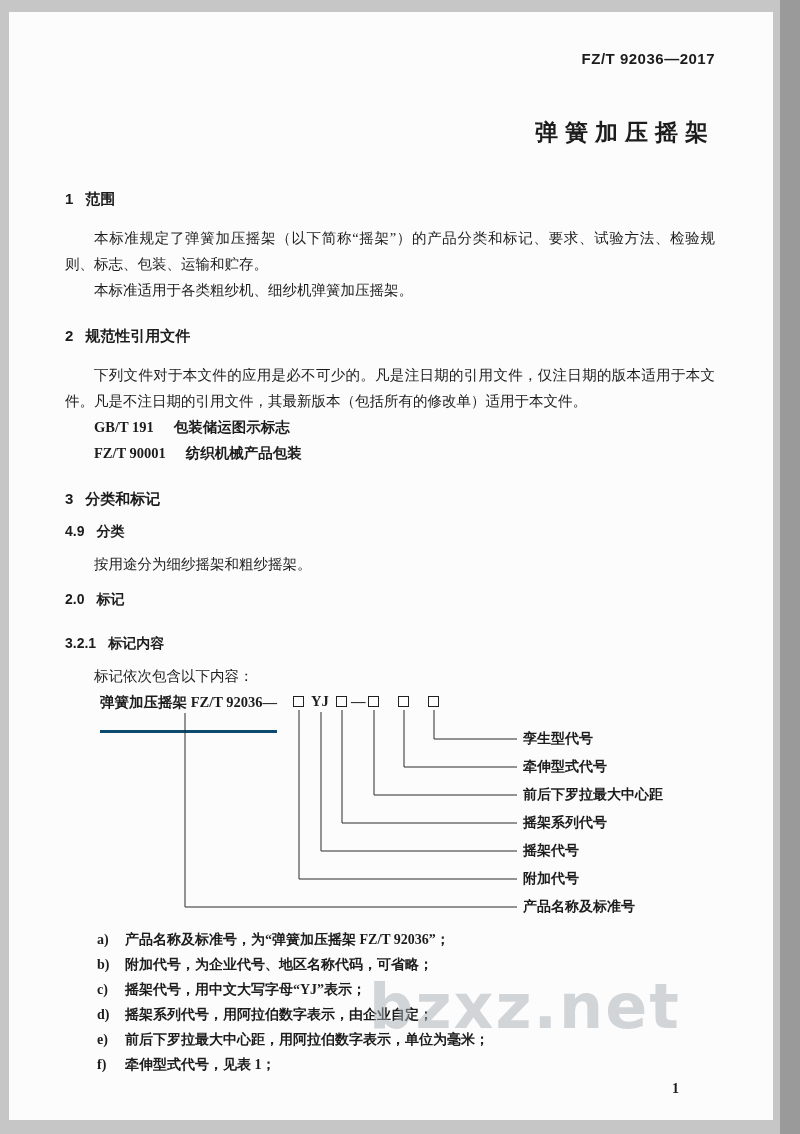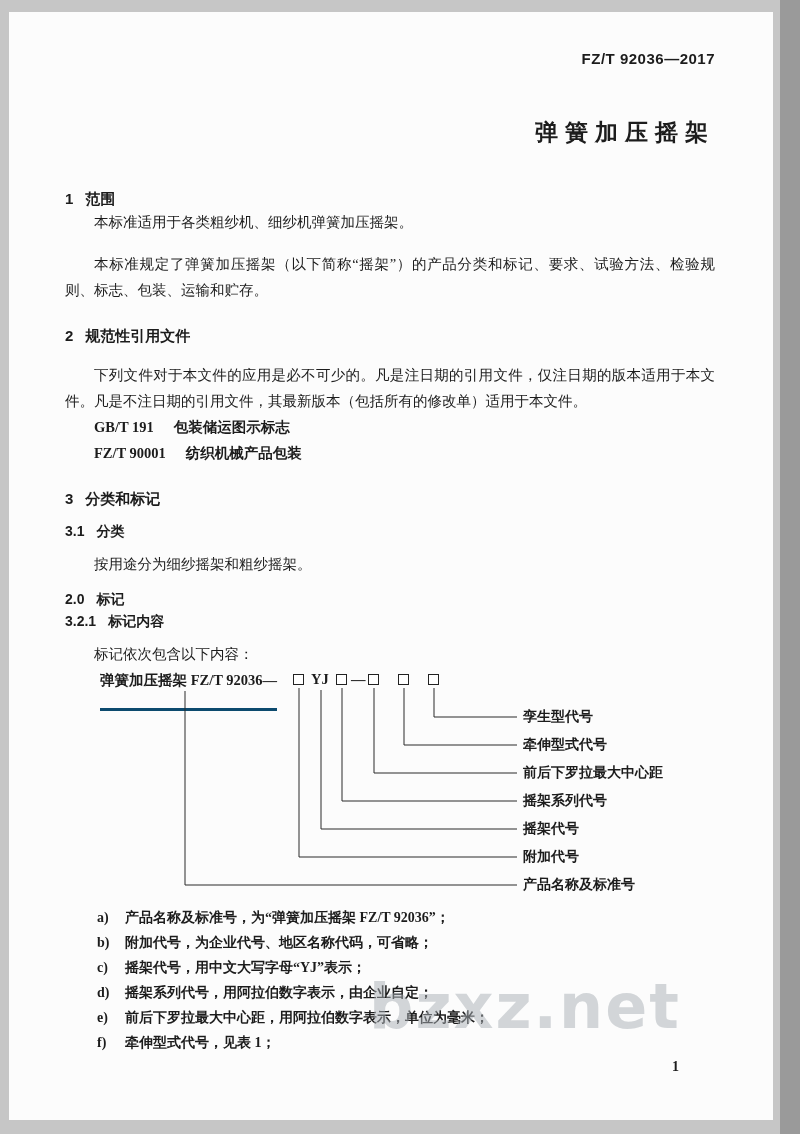--- a/index.html
+++ b/index.html
@@ -9,21 +9,21 @@
   .content { padding:38px 58px 0 56px; }
 
   .header-code { text-align:right; font-family:"Liberation Sans","DejaVu Sans",sans-serif;
                  font-weight:bold; font-size:15px; letter-spacing:.5px; }
   .doc-title { margin-top:50px; text-align:right; font-family:"Liberation Sans","DejaVu Sans",sans-serif;
                font-weight:bold; font-size:23px; letter-spacing:7px; }
 
   .sec-h  { margin-top:42px; font-family:"Liberation Sans","DejaVu Sans",sans-serif; font-weight:bold; font-size:15px; }
   .sec-h.tight  { margin-top:24px; }
   .sub-h  { margin-top:14px; font-family:"Liberation Sans","DejaVu Sans",sans-serif; font-weight:bold; font-size:14px; }
-  .sub-h.tighter { margin-top:4px; }
+  .sub-h.tighter { margin-top:26px; }
   .hnum { margin-right:12px; }
 
   .para { margin:16px 0 0 0; text-indent:2em; font-size:14.5px; line-height:26px; text-align:justify; }
   .para.close { margin-top:0; }
   .ref  { text-indent:2em; font-size:14.5px; line-height:26px; font-weight:600; }
   .ref .code { margin-right:20px; }
 
   .diagram { position:relative; margin-top:4px; height:228px; font-size:14.5px; }
   .desig-seg { position:absolute; top:0; white-space:nowrap; font-weight:bold; }
   .u { border-bottom:3px solid #0c4a6e; padding-bottom:18px; }
@@ -49,40 +49,40 @@
   <div class="page">
     <div class="content">
 
       <div class="header-code">FZ/T 92036—2017</div>
 
       <div class="doc-title">弹簧加压摇架</div>
 
       <div class="sec-h">
         <span class="hnum">1</span><span>范围</span>
       </div>
+      <div class="para">本标准规定了弹簧加压摇架（以下简称“摇架”）的产品分类和标记、要求、试验方法、检验规则、标志、包装、运输和贮存。</div>
       <div class="para close">本标准适用于各类粗纱机、细纱机弹簧加压摇架。</div>
-      <div class="para">本标准规定了弹簧加压摇架（以下简称“摇架”）的产品分类和标记、要求、试验方法、检验规则、标志、包装、运输和贮存。</div>
 
       <div class="sec-h tight">
         <span class="hnum">2</span><span>规范性引用文件</span>
       </div>
       <div class="para">下列文件对于本文件的应用是必不可少的。凡是注日期的引用文件，仅注日期的版本适用于本文件。凡是不注日期的引用文件，其最新版本（包括所有的修改单）适用于本文件。</div>
       <div class="ref">
         <span class="code">GB/T 191</span><span>包装储运图示标志</span>
       </div>
       <div class="ref">
         <span class="code">FZ/T 90001</span><span>纺织机械产品包装</span>
       </div>
 
       <div class="sec-h tight">
         <span class="hnum">3</span><span>分类和标记</span>
       </div>
 
       <div class="sub-h">
-        <span class="hnum">3.1</span><span>分类</span>
+        <span class="hnum">4.9</span><span>分类</span>
       </div>
       <div class="para close" style="margin-top:10px">按用途分为细纱摇架和粗纱摇架。</div>
 
       <div class="sub-h">
         <span class="hnum">2.0</span><span>标记</span>
       </div>
 
       <div class="sub-h tighter">
         <span class="hnum">3.2.1</span><span>标记内容</span>
       </div>

